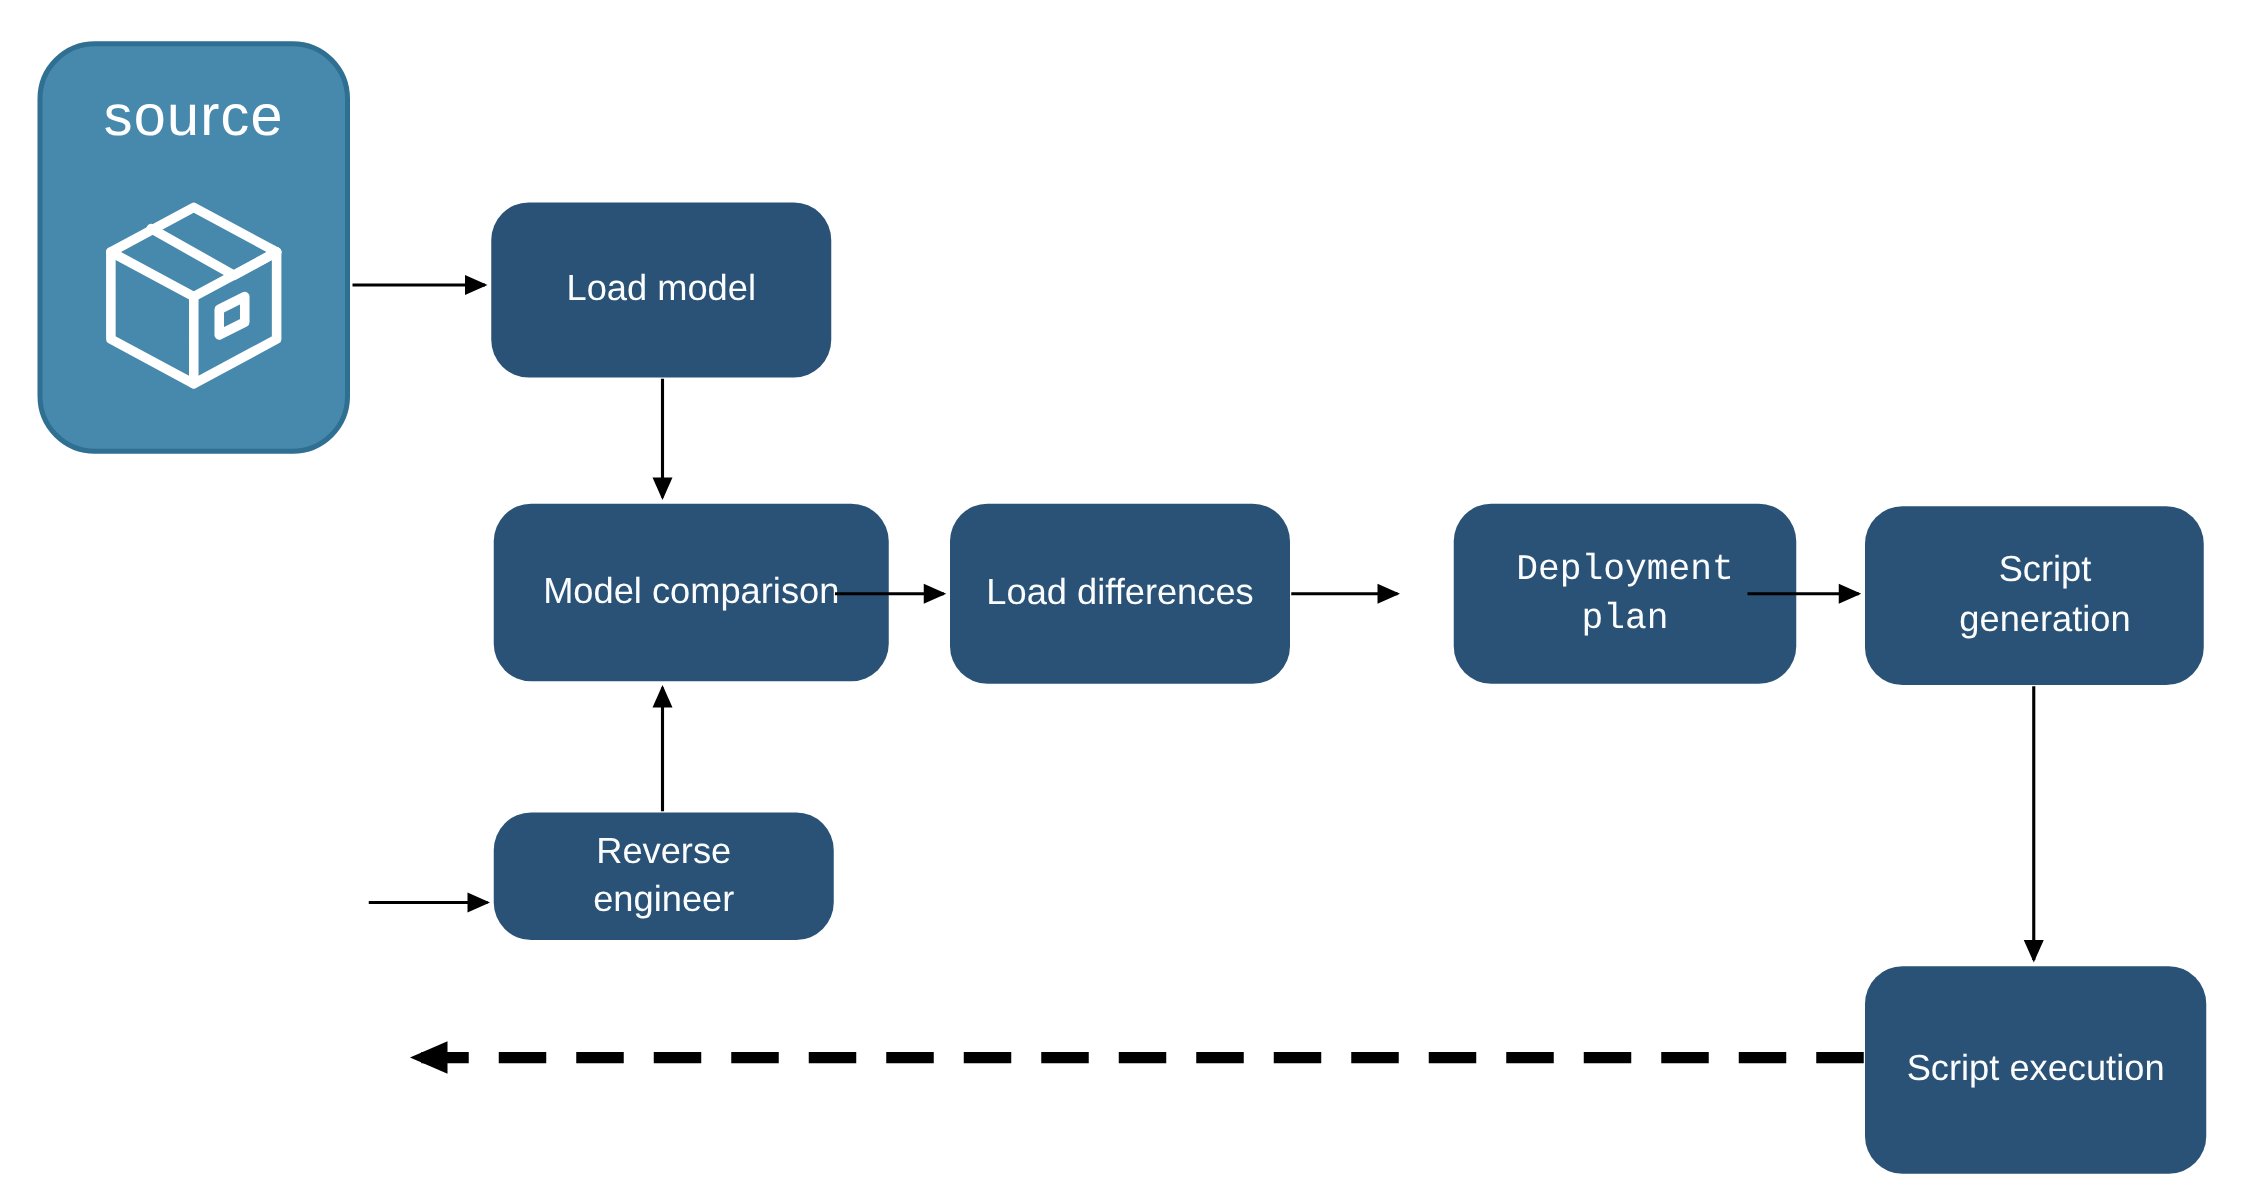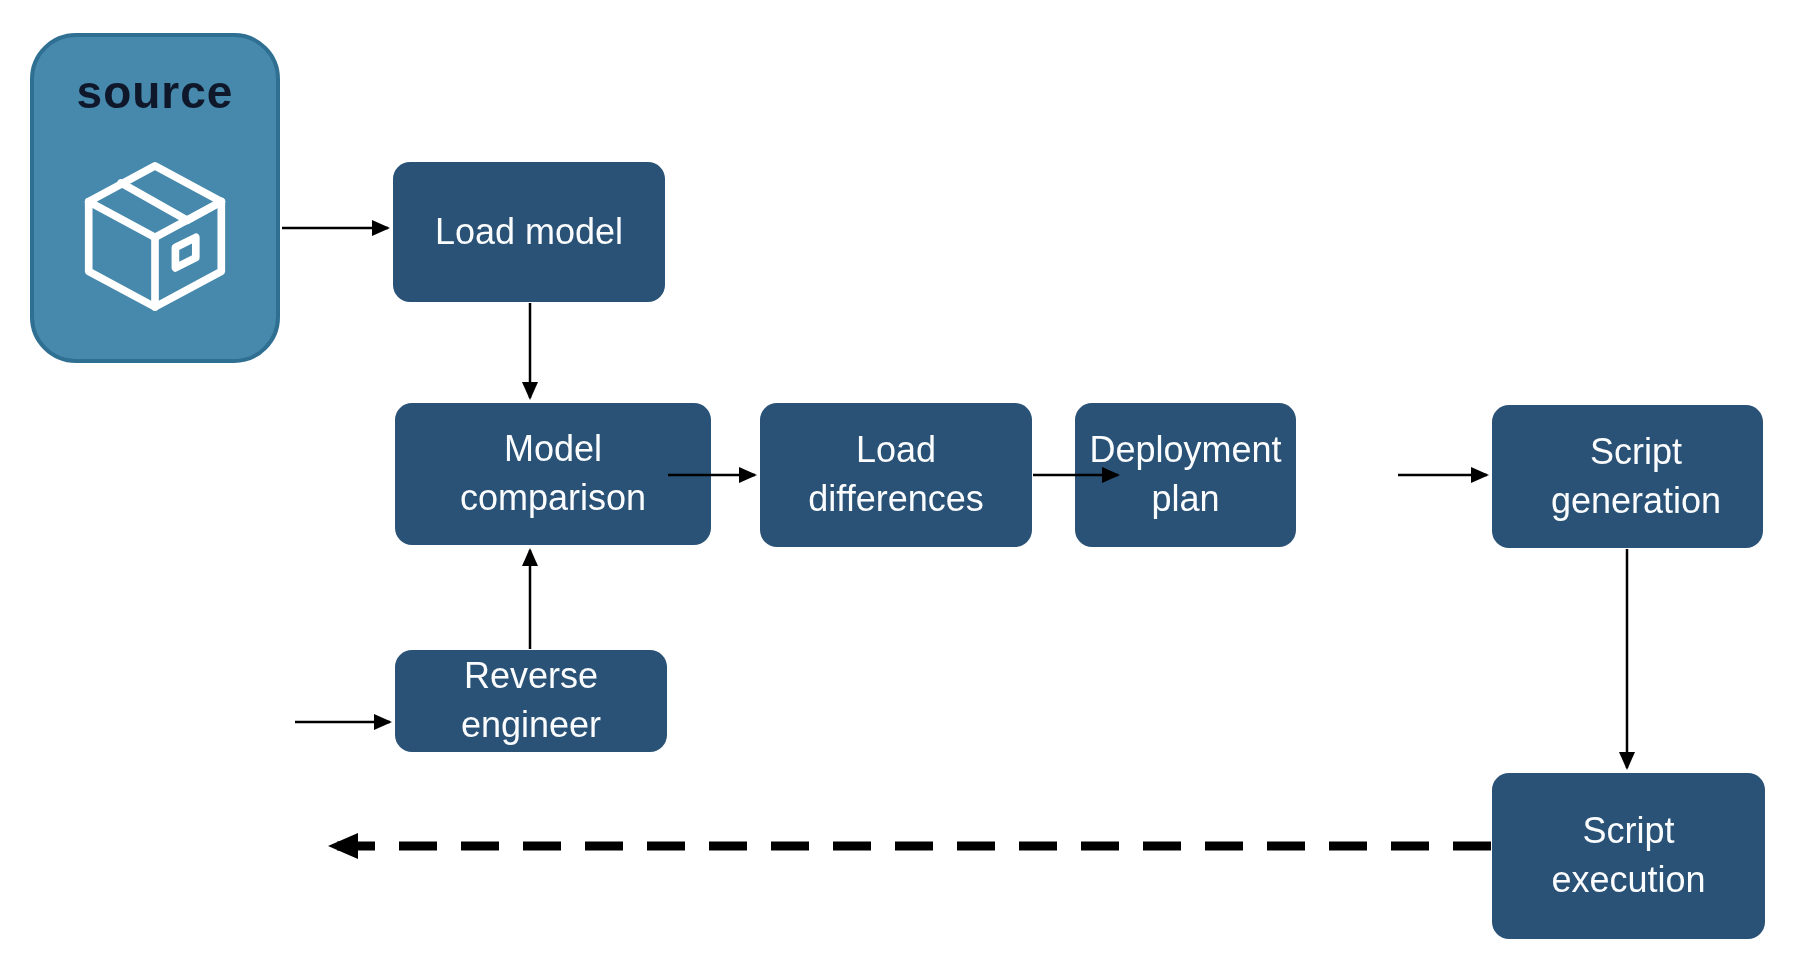--- a/index.html
+++ b/index.html
@@ -12,47 +12,47 @@
   .container-box {
     position: absolute;
     background: #4789AC;
     border: 4px solid #2E6F92;
     border-radius: 46px;
     display: flex;
     flex-direction: column;
     align-items: center;
   }
   .container-label {
-    color: #0f172a;
-    font-weight: bold;
+    color: #ffffff;
+    font-weight: normal;
     font-size: 46px;
     letter-spacing: 1px;
     margin-top: 28px;
   }
   .container-icon { flex: 1; display: flex; align-items: center; justify-content: center; width: 100%; }
 
   
   .node {
     position: absolute;
     background: #295276;
-    border-radius: 17px;
+    border-radius: 30px;
     display: flex;
     align-items: center;
     justify-content: center;
     text-align: center;
     color: #FBFCFD;
-    font-size: 36px;
+    font-size: 29px;
     line-height: 1.35;
     padding: 10px 26px;
   }
 
   #load-model        { left: 393px; top: 162px; width: 272px; height: 140px; }
   #model-comparison  { left: 395px; top: 403px; width: 316px; height: 142px; align-items: center; }
   #model-differences { left: 760px; top: 403px; width: 272px; height: 144px; }
-  #deployment-plan   { left: 1075px; top: 403px; width: 221px; height: 144px; }
+  #deployment-plan   { left: 1163px; top: 403px; width: 274px; height: 144px; font-family: Liberation Mono, monospace; }
   #script-generation { left: 1492px; top: 405px; width: 271px; height: 143px; padding-left: 43px; }
   #reverse-engineer  { left: 395px; top: 650px; width: 272px; height: 102px; }
   #script-execution  { left: 1492px; top: 773px; width: 273px; height: 166px; }
 
   #source-box { left: 30px; top: 33px; width: 250px; height: 330px; }
   #target-box { left: 45px; top: 608px; width: 248px; height: 322px; }
 
   svg.edges { position: absolute; left: 0; top: 0; pointer-events: none; }
 </style>
 </head>

